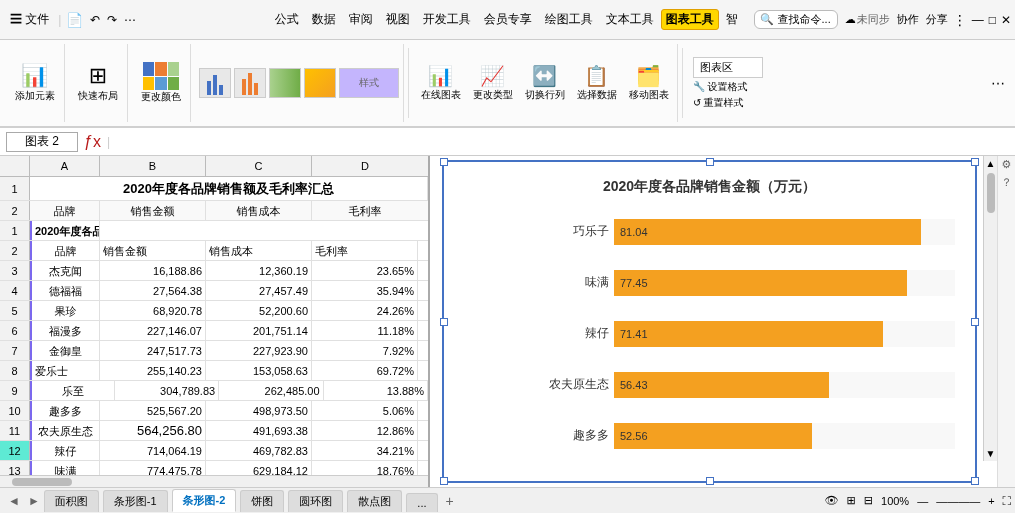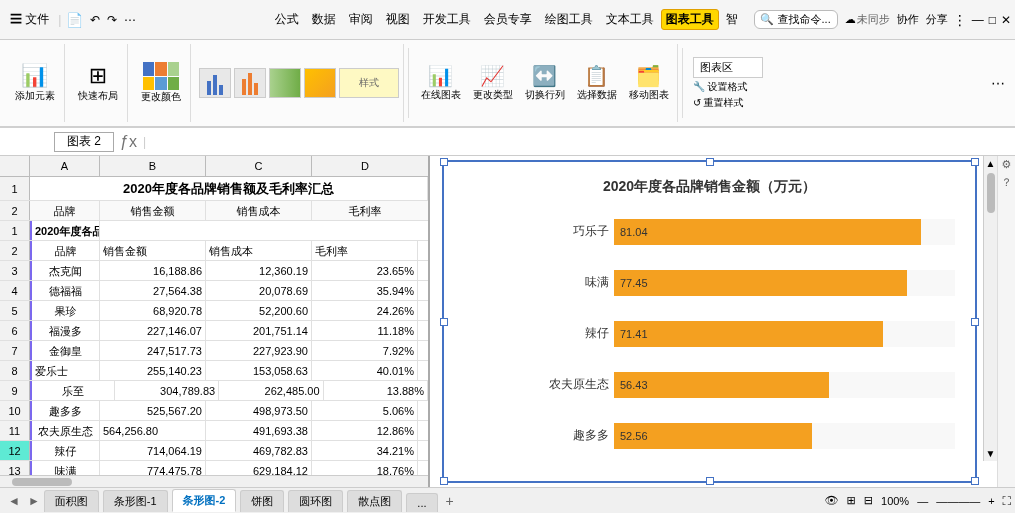--- a/index.html
+++ b/index.html
@@ -88,21 +88,21 @@
           <div style="width:4px;height:16px;background:#ed7d31;"></div>
           <div style="width:4px;height:22px;background:#ed7d31;"></div>
           <div style="width:4px;height:12px;background:#ed7d31;"></div>
         </div>
         <div style="width:32px;height:30px;background:#e8e8e8;border:1px solid #ccc;cursor:pointer;">
           <div style="width:100%;height:100%;background:linear-gradient(to right, #a9d18e, #70ad47);"></div>
         </div>
         <div style="width:32px;height:30px;background:#e8e8e8;border:1px solid #ccc;cursor:pointer;">
           <div style="width:100%;height:100%;background:linear-gradient(135deg,#ffc000,#f4a020);"></div>
         </div>
-        <div style="width:60px;height:30px;background:#fef9c3;border:1px solid #ccc;cursor:pointer;display:flex;align-items:center;justify-content:center;font-size:10px;color:#666;">样式</div>
+        <div style="width:60px;height:30px;background:#c4b5fd;border:1px solid #ccc;cursor:pointer;display:flex;align-items:center;justify-content:center;font-size:10px;color:#666;">样式</div>
       </div>
     </div>
 
     <div style="width:1px;background:#ddd;margin:4px 0;"></div>
 
     <div style="display:flex;align-items:center;gap:8px;padding:0 6px;border-right:1px solid #ddd;">
       <div style="display:flex;flex-direction:column;align-items:center;cursor:pointer;min-width:44px;">
         <div style="font-size:20px;">📊</div>
         <span style="font-size:10px;">在线图表</span>
       </div>
@@ -135,22 +135,22 @@
       <div style="font-size:10px;cursor:pointer;display:flex;align-items:center;gap:2px;">
         <span>↺</span>
         <span>重置样式</span>
       </div>
     </div>
 
     <div style="margin-left:auto;align-self:center;padding:4px;cursor:pointer;font-size:14px;">⋯</div>
   </div>
 
   <div style="display:flex;align-items:center;height:28px;background:white;border-bottom:1px solid #ccc;padding:0 6px;gap:4px;">
-    <input style="width: 60px; border: 1px solid rgb(170, 170, 170); padding: 2px 4px; font-size: 12px; text-align: center; margin-left: 48px;" value="图表 2">
-    <span style="color:#737373;font-size:16px;padding:0 2px;">ƒx</span>
+    <input style="width: 72px; border: 1px solid rgb(170, 170, 170); padding: 2px 4px; font-size: 12px; text-align: center;" value="图表 2">
+    <span style="color:#b91c1c;font-size:16px;padding:0 2px;">ƒx</span>
     <span style="color:#ccc;">|</span>
     <input style="flex: 1 1 0%; border: none; font-size: 12px; outline: none;" value="">
   </div>
 
   <div style="display:flex;flex:1;overflow:hidden;">
 
     <div style="width:430px;display:flex;flex-direction:column;border-right:2px solid #aaa;background:white;">
 
       <div style="display:flex;background:#f2f2f2;border-bottom:1px solid #bbb;flex-shrink:0;">
         <div style="width:30px;min-width:30px;height:20px;border-right:1px solid #bbb;"></div>
@@ -191,21 +191,21 @@
               <div style="min-width: 30px; width: 30px; background: rgb(242, 242, 242); border-right: 1px solid rgb(187, 187, 187); text-align: center; font-size: 11px; line-height: 20px; cursor: pointer;">3</div>
               <div style="width: 70px; border-right: 1px solid rgb(224, 224, 224); padding: 1px 3px; font-size: 11px; line-height: 18px; overflow: hidden; white-space: nowrap; text-align: center; border-left: 2px solid rgb(123, 104, 238);">杰克闻</div>
               <div style="width: 106px; border-right: 1px solid rgb(224, 224, 224); padding: 1px 3px; font-size: 11px; line-height: 18px; overflow: hidden; white-space: nowrap; text-align: right;">16,188.86</div>
               <div style="width: 106px; border-right: 1px solid rgb(224, 224, 224); padding: 1px 3px; font-size: 11px; line-height: 18px; overflow: hidden; white-space: nowrap; text-align: right;">12,360.19</div>
               <div style="width: 106px; border-right: 1px solid rgb(224, 224, 224); padding: 1px 3px; font-size: 11px; line-height: 18px; overflow: hidden; white-space: nowrap; text-align: right;">23.65%</div>
             </div>
             <div style="display: flex; border-bottom: 1px solid rgb(224, 224, 224); height: 20px;">
               <div style="min-width: 30px; width: 30px; background: rgb(242, 242, 242); border-right: 1px solid rgb(187, 187, 187); text-align: center; font-size: 11px; line-height: 20px; cursor: pointer;">4</div>
               <div style="width: 70px; border-right: 1px solid rgb(224, 224, 224); padding: 1px 3px; font-size: 11px; line-height: 18px; overflow: hidden; white-space: nowrap; text-align: center; border-left: 2px solid rgb(123, 104, 238);">德福福</div>
               <div style="width: 106px; border-right: 1px solid rgb(224, 224, 224); padding: 1px 3px; font-size: 11px; line-height: 18px; overflow: hidden; white-space: nowrap; text-align: right;">27,564.38</div>
-              <div style="width: 106px; border-right: 1px solid rgb(224, 224, 224); padding: 1px 3px; font-size: 11px; line-height: 18px; overflow: hidden; white-space: nowrap; text-align: right;">20,078.69</div>
+              <div style="width: 106px; border-right: 1px solid rgb(224, 224, 224); padding: 1px 3px; font-size: 11px; line-height: 18px; overflow: hidden; white-space: nowrap; text-align: right;">27,457.49</div>
               <div style="width: 106px; border-right: 1px solid rgb(224, 224, 224); padding: 1px 3px; font-size: 11px; line-height: 18px; overflow: hidden; white-space: nowrap; text-align: right;">35.94%</div>
             </div>
             <div style="display: flex; border-bottom: 1px solid rgb(224, 224, 224); height: 20px;">
               <div style="min-width: 30px; width: 30px; background: rgb(242, 242, 242); border-right: 1px solid rgb(187, 187, 187); text-align: center; font-size: 11px; line-height: 20px; cursor: pointer;">5</div>
               <div style="width: 70px; border-right: 1px solid rgb(224, 224, 224); padding: 1px 3px; font-size: 11px; line-height: 18px; overflow: hidden; white-space: nowrap; text-align: center; border-left: 2px solid rgb(123, 104, 238);">果珍</div>
               <div style="width: 106px; border-right: 1px solid rgb(224, 224, 224); padding: 1px 3px; font-size: 11px; line-height: 18px; overflow: hidden; white-space: nowrap; text-align: right;">68,920.78</div>
               <div style="width: 106px; border-right: 1px solid rgb(224, 224, 224); padding: 1px 3px; font-size: 11px; line-height: 18px; overflow: hidden; white-space: nowrap; text-align: right;">52,200.60</div>
               <div style="width: 106px; border-right: 1px solid rgb(224, 224, 224); padding: 1px 3px; font-size: 11px; line-height: 18px; overflow: hidden; white-space: nowrap; text-align: right;">24.26%</div>
             </div>
             <div style="display: flex; border-bottom: 1px solid rgb(224, 224, 224); height: 20px;">
@@ -220,40 +220,40 @@
               <div style="width: 70px; border-right: 1px solid rgb(224, 224, 224); padding: 1px 3px; font-size: 11px; line-height: 18px; overflow: hidden; white-space: nowrap; text-align: center; border-left: 2px solid rgb(123, 104, 238);">金御皇</div>
               <div style="width: 106px; border-right: 1px solid rgb(224, 224, 224); padding: 1px 3px; font-size: 11px; line-height: 18px; overflow: hidden; white-space: nowrap; text-align: right;">247,517.73</div>
               <div style="width: 106px; border-right: 1px solid rgb(224, 224, 224); padding: 1px 3px; font-size: 11px; line-height: 18px; overflow: hidden; white-space: nowrap; text-align: right;">227,923.90</div>
               <div style="width: 106px; border-right: 1px solid rgb(224, 224, 224); padding: 1px 3px; font-size: 11px; line-height: 18px; overflow: hidden; white-space: nowrap; text-align: right;">7.92%</div>
             </div>
             <div style="display: flex; border-bottom: 1px solid rgb(224, 224, 224); height: 20px;">
               <div style="min-width: 30px; width: 30px; background: rgb(242, 242, 242); border-right: 1px solid rgb(187, 187, 187); text-align: center; font-size: 11px; line-height: 20px; cursor: pointer;">8</div>
               <div style="width: 70px; border-right: 1px solid rgb(224, 224, 224); padding: 1px 3px; font-size: 11px; line-height: 18px; overflow: hidden; white-space: nowrap; text-align: left; border-left: 2px solid rgb(123, 104, 238);">爱乐士</div>
               <div style="width: 106px; border-right: 1px solid rgb(224, 224, 224); padding: 1px 3px; font-size: 11px; line-height: 18px; overflow: hidden; white-space: nowrap; text-align: right;">255,140.23</div>
               <div style="width: 106px; border-right: 1px solid rgb(224, 224, 224); padding: 1px 3px; font-size: 11px; line-height: 18px; overflow: hidden; white-space: nowrap; text-align: right;">153,058.63</div>
-              <div style="width: 106px; border-right: 1px solid rgb(224, 224, 224); padding: 1px 3px; font-size: 11px; line-height: 18px; overflow: hidden; white-space: nowrap; text-align: right;">40.01%</div>
+              <div style="width: 106px; border-right: 1px solid rgb(224, 224, 224); padding: 1px 3px; font-size: 11px; line-height: 18px; overflow: hidden; white-space: nowrap; text-align: right;">69.72%</div>
             </div>
             <div style="display: flex; border-bottom: 1px solid rgb(224, 224, 224); height: 20px;">
               <div style="min-width: 30px; width: 30px; background: rgb(242, 242, 242); border-right: 1px solid rgb(187, 187, 187); text-align: center; font-size: 11px; line-height: 20px; cursor: pointer;">9</div>
               <div style="width: 86px; border-right: 1px solid rgb(224, 224, 224); padding: 1px 3px; font-size: 11px; line-height: 18px; overflow: hidden; white-space: nowrap; text-align: center; border-left: 2px solid rgb(123, 104, 238);">乐至</div>
               <div style="width: 106px; border-right: 1px solid rgb(224, 224, 224); padding: 1px 3px; font-size: 11px; line-height: 18px; overflow: hidden; white-space: nowrap; text-align: right;">304,789.83</div>
               <div style="width: 106px; border-right: 1px solid rgb(224, 224, 224); padding: 1px 3px; font-size: 11px; line-height: 18px; overflow: hidden; white-space: nowrap; text-align: right;">262,485.00</div>
               <div style="width: 106px; border-right: 1px solid rgb(224, 224, 224); padding: 1px 3px; font-size: 11px; line-height: 18px; overflow: hidden; white-space: nowrap; text-align: right;">13.88%</div>
             </div>
             <div style="display: flex; border-bottom: 1px solid rgb(224, 224, 224); height: 20px;">
               <div style="min-width: 30px; width: 30px; background: rgb(242, 242, 242); border-right: 1px solid rgb(187, 187, 187); text-align: center; font-size: 11px; line-height: 20px; cursor: pointer;">10</div>
               <div style="width: 70px; border-right: 1px solid rgb(224, 224, 224); padding: 1px 3px; font-size: 11px; line-height: 18px; overflow: hidden; white-space: nowrap; text-align: center; border-left: 2px solid rgb(123, 104, 238);">趣多多</div>
               <div style="width: 106px; border-right: 1px solid rgb(224, 224, 224); padding: 1px 3px; font-size: 11px; line-height: 18px; overflow: hidden; white-space: nowrap; text-align: right;">525,567.20</div>
               <div style="width: 106px; border-right: 1px solid rgb(224, 224, 224); padding: 1px 3px; font-size: 11px; line-height: 18px; overflow: hidden; white-space: nowrap; text-align: right;">498,973.50</div>
               <div style="width: 106px; border-right: 1px solid rgb(224, 224, 224); padding: 1px 3px; font-size: 11px; line-height: 18px; overflow: hidden; white-space: nowrap; text-align: right;">5.06%</div>
             </div>
             <div style="display: flex; border-bottom: 1px solid rgb(224, 224, 224); height: 20px;">
               <div style="min-width: 30px; width: 30px; background: rgb(242, 242, 242); border-right: 1px solid rgb(187, 187, 187); text-align: center; font-size: 11px; line-height: 20px; cursor: pointer;">11</div>
               <div style="width: 70px; border-right: 1px solid rgb(224, 224, 224); padding: 1px 3px; font-size: 11px; line-height: 18px; overflow: hidden; white-space: nowrap; text-align: center; border-left: 2px solid rgb(123, 104, 238);">农夫原生态</div>
-              <div style="width: 106px; border-right: 1px solid rgb(224, 224, 224); padding: 1px 3px; font-size: 11px; line-height: 18px; overflow: hidden; white-space: nowrap; ">564,256.80</div>
+              <div style="width: 106px; border-right: 1px solid rgb(224, 224, 224); padding: 1px 3px; font-size: 13px; line-height: 18px; overflow: hidden; white-space: nowrap; text-align: right;">564,256.80</div>
               <div style="width: 106px; border-right: 1px solid rgb(224, 224, 224); padding: 1px 3px; font-size: 11px; line-height: 18px; overflow: hidden; white-space: nowrap; text-align: right;">491,693.38</div>
               <div style="width: 106px; border-right: 1px solid rgb(224, 224, 224); padding: 1px 3px; font-size: 11px; line-height: 18px; overflow: hidden; white-space: nowrap; text-align: right;">12.86%</div>
             </div>
             <div style="display: flex; border-bottom: 1px solid rgb(224, 224, 224); height: 20px;">
               <div style="min-width: 30px; width: 30px; background: #5eead4; border-right: 1px solid rgb(187, 187, 187); text-align: center; font-size: 11px; line-height: 20px; cursor: pointer;">12</div>
               <div style="width: 70px; border-right: 1px solid rgb(224, 224, 224); padding: 1px 3px; font-size: 11px; line-height: 18px; overflow: hidden; white-space: nowrap; text-align: center; border-left: 2px solid rgb(123, 104, 238);">辣仔</div>
               <div style="width: 106px; border-right: 1px solid rgb(224, 224, 224); padding: 1px 3px; font-size: 11px; line-height: 18px; overflow: hidden; white-space: nowrap; text-align: right;">714,064.19</div>
               <div style="width: 106px; border-right: 1px solid rgb(224, 224, 224); padding: 1px 3px; font-size: 11px; line-height: 18px; overflow: hidden; white-space: nowrap; text-align: right;">469,782.83</div>
               <div style="width: 106px; border-right: 1px solid rgb(224, 224, 224); padding: 1px 3px; font-size: 11px; line-height: 18px; overflow: hidden; white-space: nowrap; text-align: right;">34.21%</div>
             </div>

